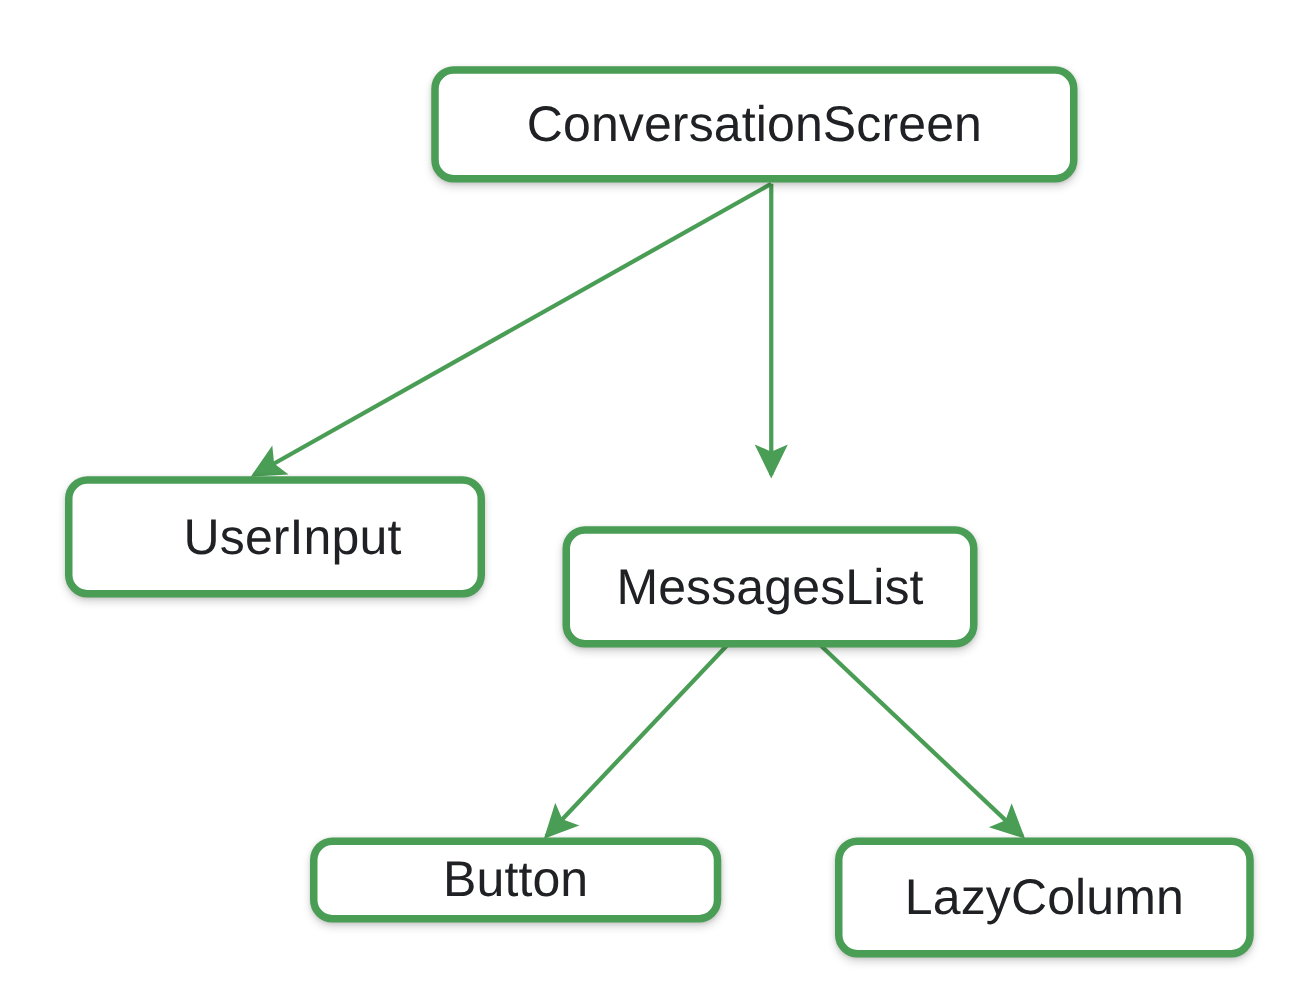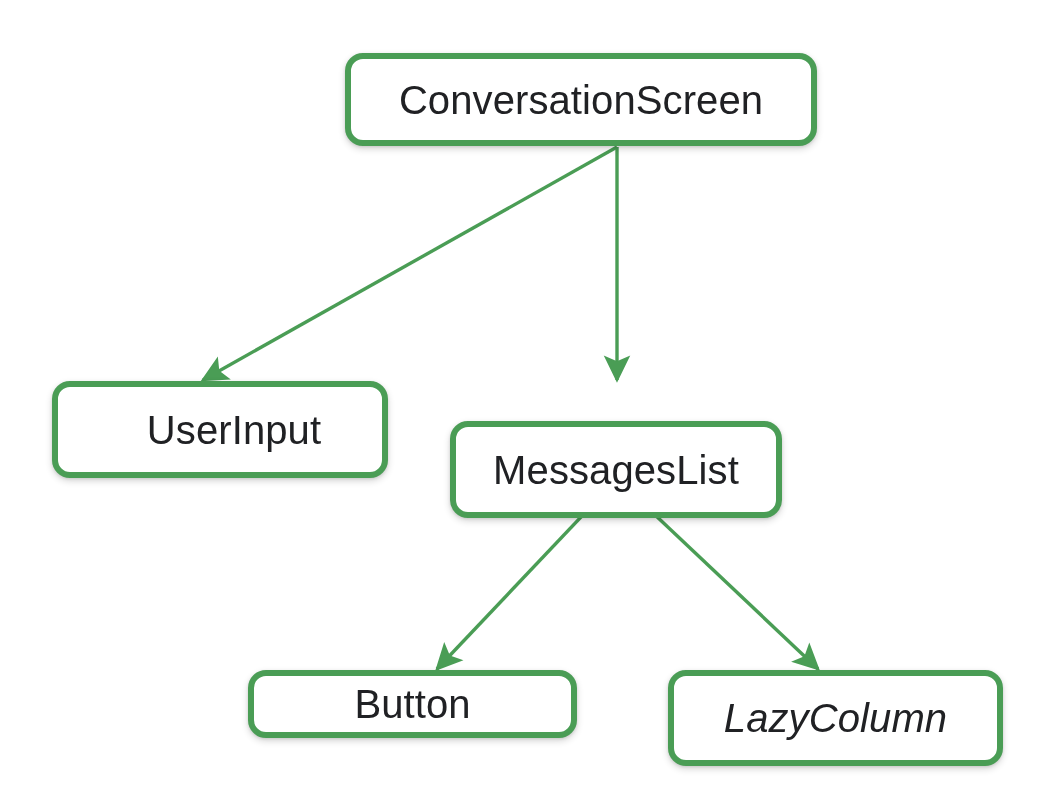--- a/index.html
+++ b/index.html
@@ -41,25 +41,25 @@
     z-index: 2;
   }
   .node-label {
     font-size: 40px;
     line-height: 1;
     color: #202124;
     letter-spacing: 0.1px;
     white-space: nowrap;
     font-weight: 400;
   }
-  #node-conversationscreen { left: 345px; top: 53px;  width: 472px; height: 93px; }
+  #node-conversationscreen { left: 345px; top: 53px;  width: 517px; height: 93px; }
   #node-userinput         { left: 52px;  top: 381px; width: 336px; height: 97px; padding-left: 28px; }
   #node-messageslist      { left: 450px; top: 381px; width: 332px; height: 97px; margin-top: 40px; }
   #node-button            { left: 248px; top: 670px; width: 329px; height: 68px; }
-  #node-lazycolumn        { left: 668px; top: 670px; width: 335px; height: 96px; font-style: italic; }
+  #node-lazycolumn        { left: 668px; top: 670px; width: 335px; height: 96px; }
 </style>
 </head>
 <body>
 
 <div id="diagram-canvas">
 
   <svg id="edge-layer" width="1040" height="802" viewBox="0 0 1040 802" xmlns="http://www.w3.org/2000/svg">
     <defs>
       <marker id="arrowhead" markerWidth="9" markerHeight="9" refX="7.6" refY="4.5" orient="auto" markerUnits="strokeWidth">
         <path d="M 0.4 0.6 L 8.4 4.5 L 0.4 8.4 L 2.1 4.5 Z" fill="#4a9d55"></path>

